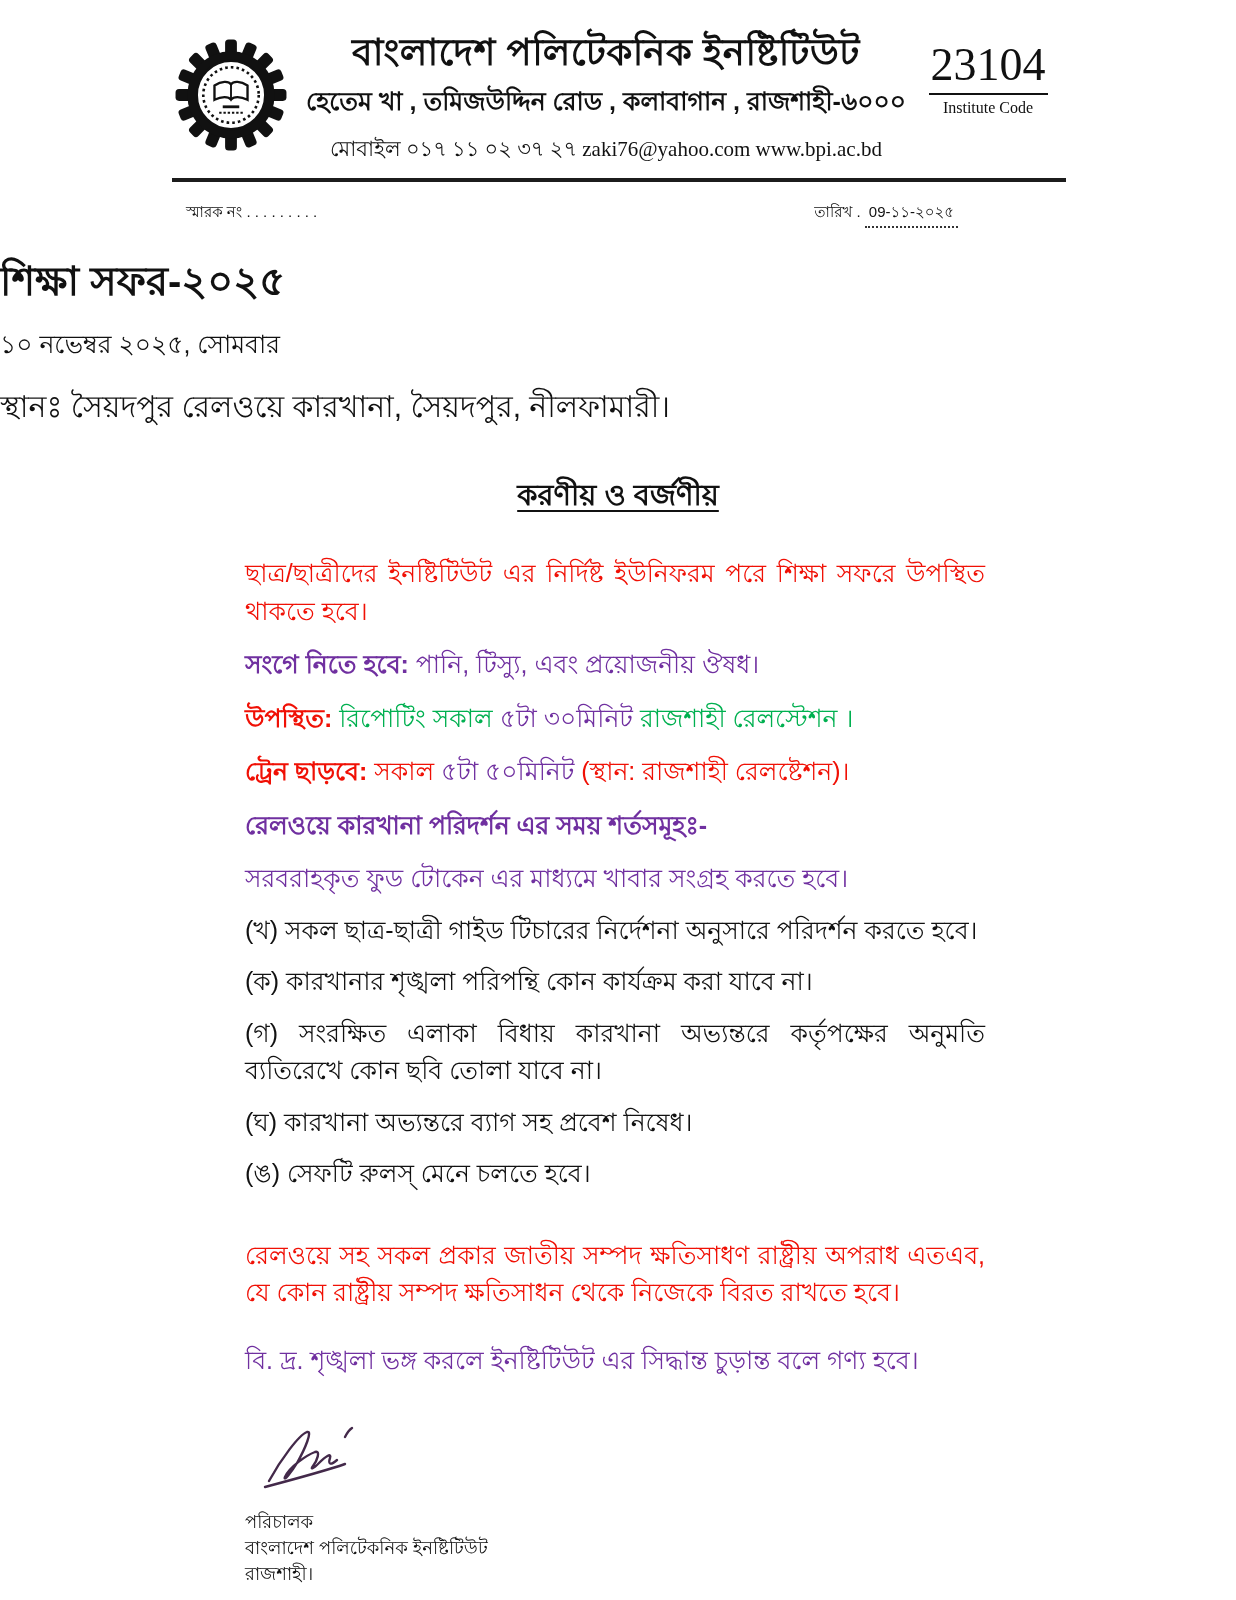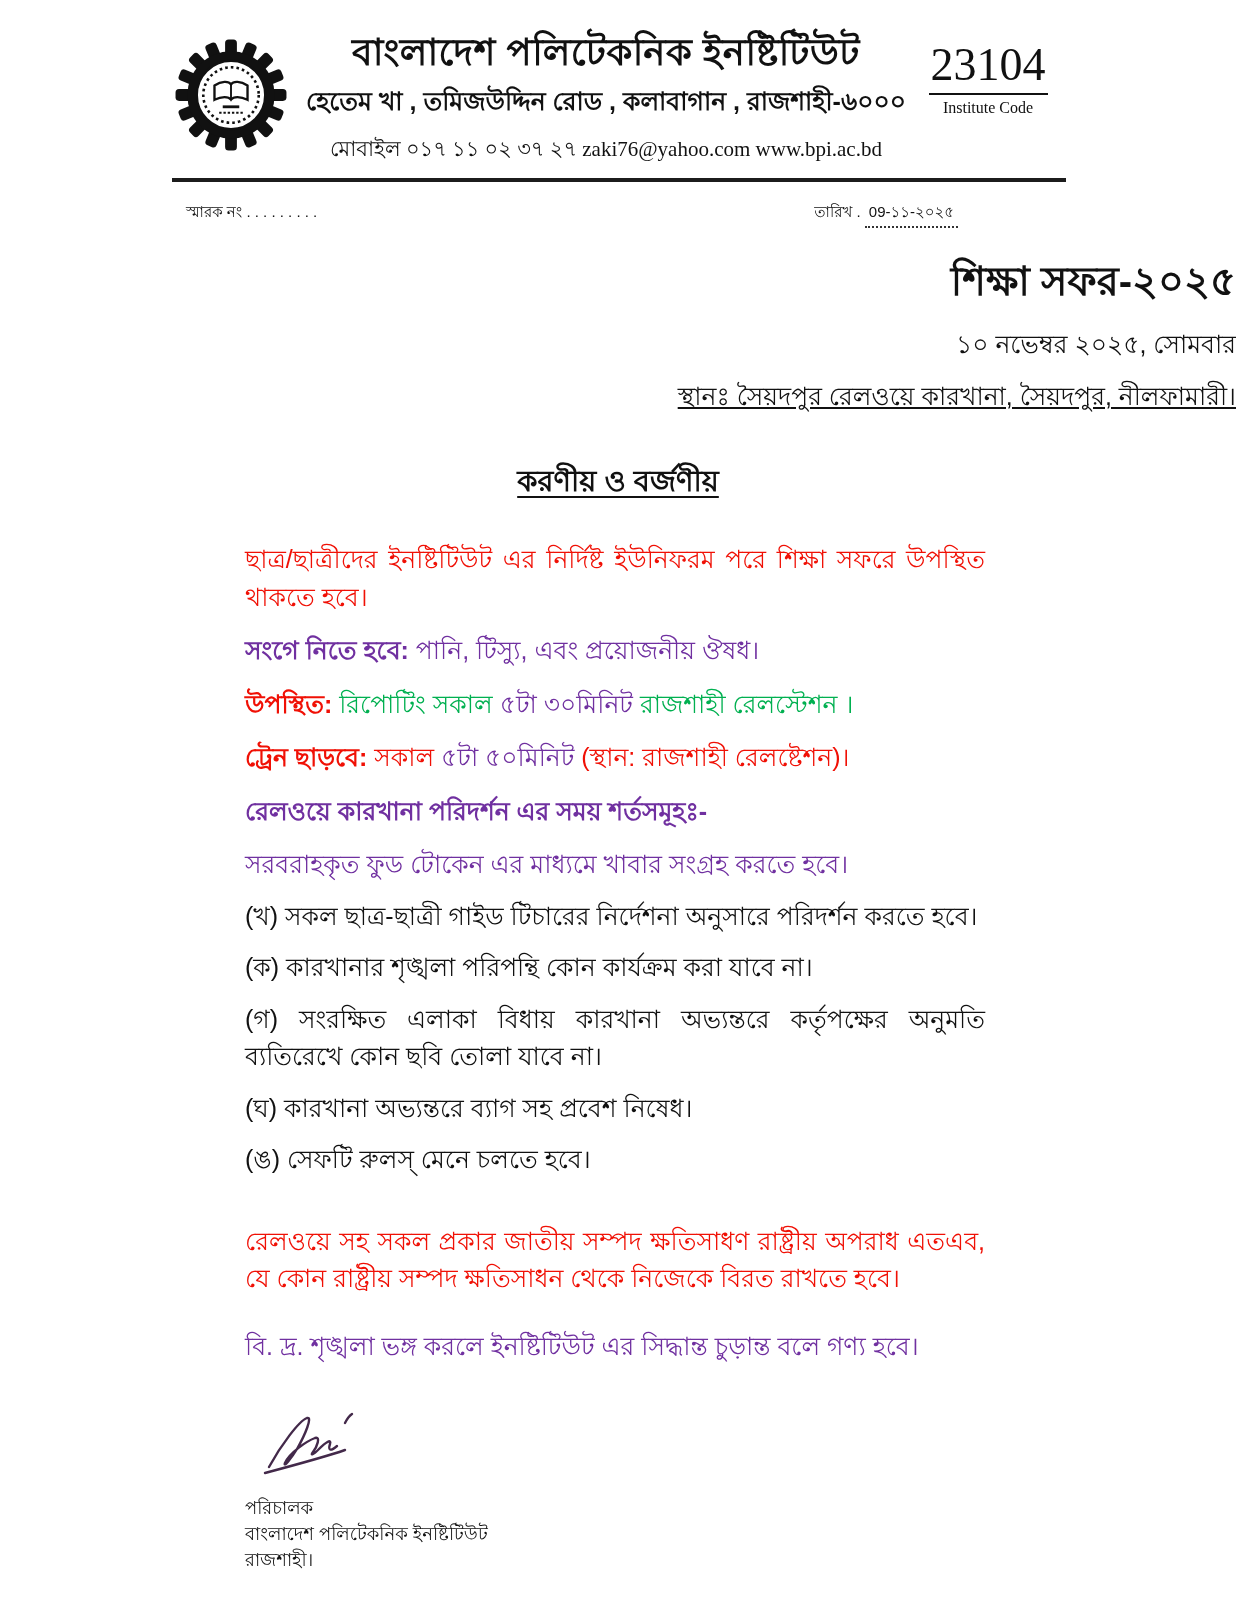--- a/index.html
+++ b/index.html
@@ -70,24 +70,24 @@
     gap: 41px;
   }
   .memo-date-group { white-space: nowrap; }
   .memo-date-value {
     display: inline-block;
     border-bottom: 2px dotted #333;
     padding: 0 4px 1px 4px;
   }
 
   
-  .title-block { text-align: right; margin-top: 22px; }
+  .title-block { text-align: left; margin-top: 22px; }
   .doc-title { font-size: 40px; font-weight: bold; }
   .doc-date { font-size: 25px; margin-top: 8px; }
-  .doc-venue { font-size: 25px; margin-top: 9px; text-decoration: underline; }
+  .doc-venue { font-size: 30px; margin-top: 15px; }
   .section-heading {
     text-align: center;
     font-size: 29px;
     font-weight: bold;
     text-decoration: underline;
     text-underline-offset: 5px;
     margin-top: 38px;
   }
 
   

